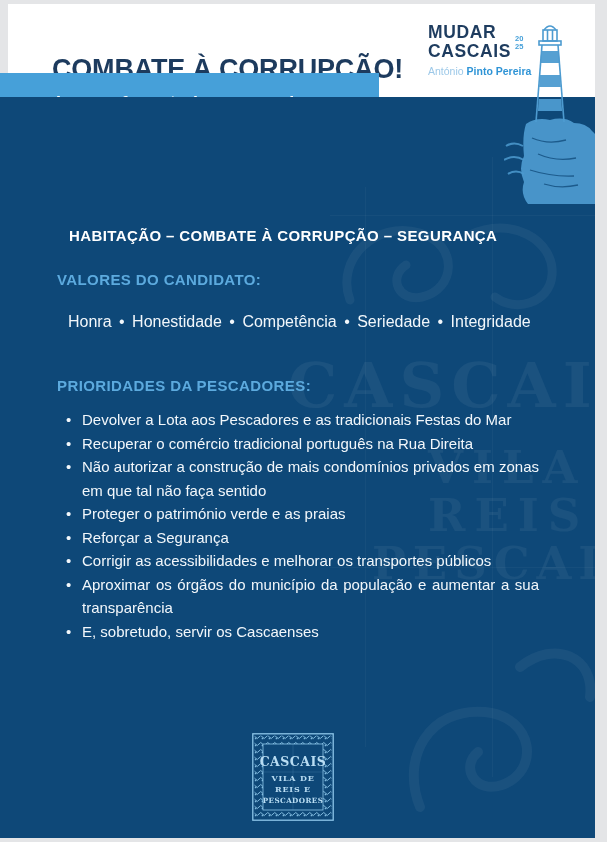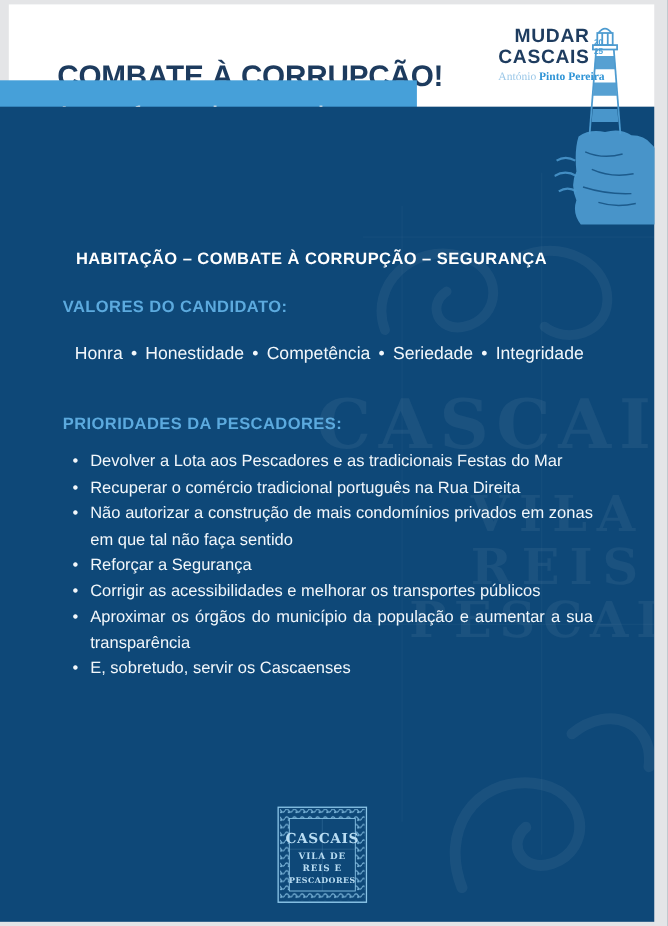--- a/index.html
+++ b/index.html
@@ -6,25 +6,25 @@
   body{background:#9aa0a6;font-family:"Liberation Sans",sans-serif;}
   .canvas{position:relative;width:607px;height:842px;background:#e4e5e7;overflow:hidden;margin:0;}
   .flyer-clip{position:absolute;left:0;top:0;width:595px;height:842px;overflow:hidden;}
 
   
   .white-band{position:absolute;left:8px;top:4px;width:587px;height:93px;background:#ffffff;}
   .page-title{position:absolute;left:52px;top:54px;font-size:27px;font-weight:700;
     color:#1d3b5e;letter-spacing:-0.2px;white-space:nowrap;}
 
   
-  .logo{position:absolute;left:453px;top:23px;color:#1e3c5f;text-align:right;}
+  .logo{position:absolute;left:428px;top:23px;color:#1e3c5f;}
   .logo-row{display:flex;align-items:flex-start;}
   .logo-name{font-size:17.5px;font-weight:700;line-height:19px;letter-spacing:0.6px;white-space:nowrap;}
   .logo-year{margin-left:4px;margin-top:12px;font-size:7.5px;font-weight:700;color:#46a0d9;line-height:8px;}
-  .logo-candidate{margin-top:4px;font-size:10.5px;white-space:nowrap;font-family:Liberation Serif, serif;}
+  .logo-candidate{margin-top:4px;font-size:10.5px;white-space:nowrap;}
   .cand-first{color:#9cc8e8;}
   .cand-last{color:#2f94d6;font-weight:700;}
 
   
   .hero-box{position:absolute;left:0;top:73px;width:379px;height:124px;background:#46a0d9;}
   .hero-text{padding:17px 0 0 56px;color:#ffffff;font-weight:700;font-size:18px;line-height:26px;letter-spacing:0.2px;}
 
   
   .navy{position:absolute;left:0;top:97px;width:595px;height:741px;background:#0e4878;overflow:hidden;}
 
@@ -120,20 +120,21 @@
       <div class="sec-heading values-heading">VALORES DO CANDIDATO:</div>
       <div class="values-text">
         <div class="values-line1">Honra • Honestidade • Competência • Seriedade • Integridade</div>
       </div>
 
       <div class="sec-heading priorities-heading">PRIORIDADES DA PESCADORES:</div>
       <ul class="prio-list">
         <li>Devolver a Lota aos Pescadores e as tradicionais Festas do Mar</li>
         <li>Recuperar o comércio tradicional português na Rua Direita</li>
         <li>Não autorizar a construção de mais condomínios privados em zonas em que tal não faça sentido</li>
+        <li>Proteger o património verde e as praias</li>
         <li>Reforçar a Segurança</li>
         <li>Corrigir as acessibilidades e melhorar os transportes públicos</li>
         <li>Aproximar os órgãos do município da população e aumentar a sua transparência</li>
         <li>E, sobretudo, servir os Cascaenses</li>
       </ul>
 
       <svg class="emblem" viewBox="0 0 82 88">
         <defs>
           <pattern id="filig" width="7" height="7" patternUnits="userSpaceOnUse">
             <path d="M0,4 q1.75,-3 3.5,0 t3.5,0" stroke="#8cc6e9" stroke-width="1" fill="none"></path>

